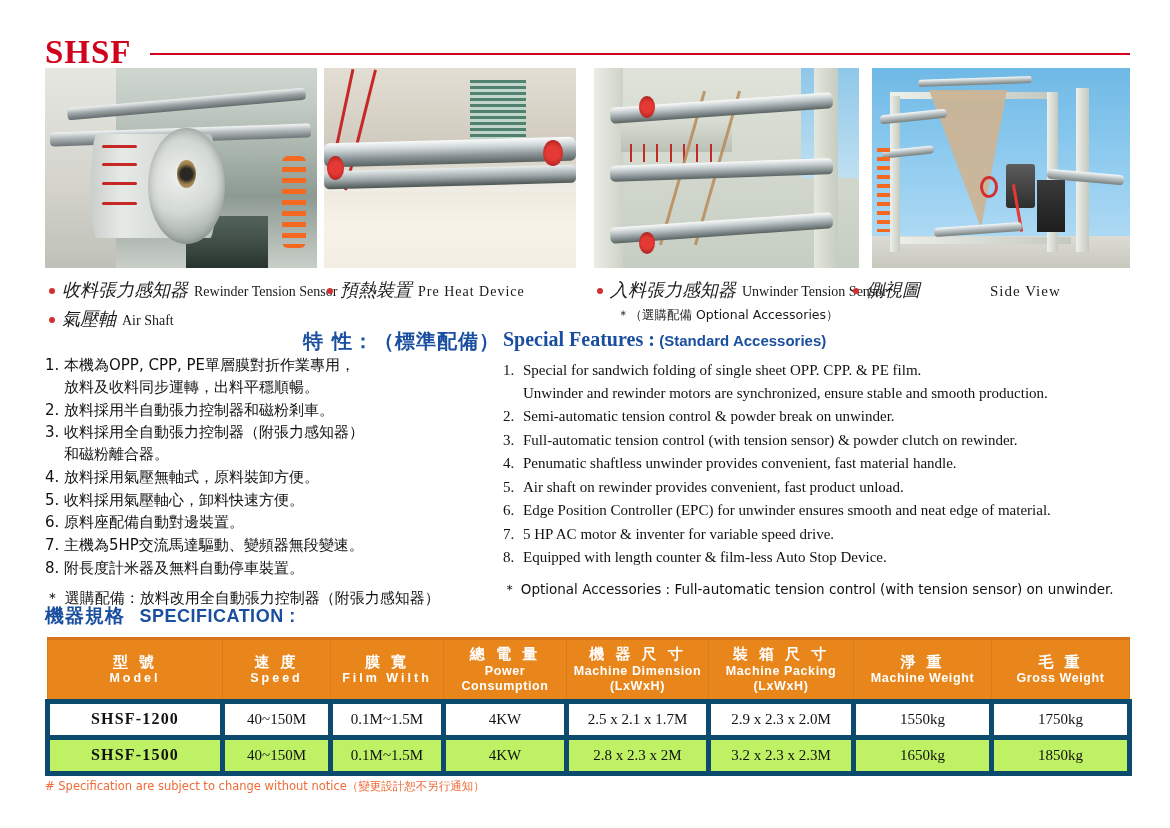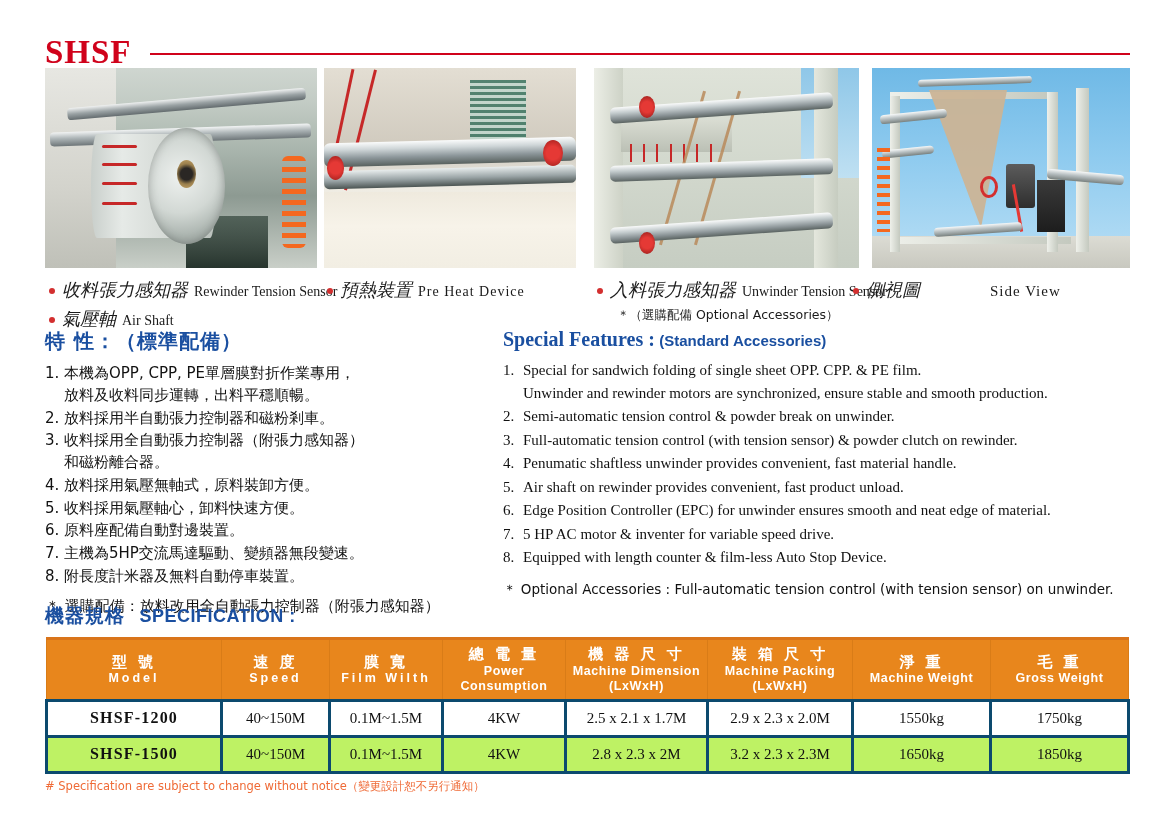--- a/index.html
+++ b/index.html
@@ -199,21 +199,21 @@
     font-family: "Liberation Serif","DejaVu Serif", serif; font-size: 15px;
     letter-spacing: 1px; margin-left: 70px;
   }
 
   
   .feat-cn { position: absolute; left: 45px; top: 328px; width: 455px; }
   .feat-en { position: absolute; left: 503px; top: 328px; width: 640px; }
 
   .head-cn {
     font-family: "DejaVu Sans", sans-serif; font-weight: bold;
-    font-size: 20px; color: #1a4fa0; margin-bottom: 8px; letter-spacing: 1px;
+    font-size: 20px; color: #1a4fa0; letter-spacing: 1px; text-align: right;
   }
   .head-en { margin-bottom: 8px; white-space: nowrap; }
   .head-en .big {
     font-family: Liberation Serif, serif; font-weight: bold;
     font-size: 20px; color: #1a4fa0;
   }
   .head-en .small {
     font-family: "Liberation Sans", sans-serif; font-weight: bold;
     font-size: 15px; color: #1a4fa0;
   }
@@ -267,21 +267,21 @@
   table.spec th .th-cn {
     font-family: "DejaVu Sans", sans-serif; font-weight: bold;
     font-size: 15px; letter-spacing: 3px; display:block; line-height:1.25;
   }
   table.spec th .th-en {
     font-family: "Liberation Sans", sans-serif; font-weight: bold;
     font-size: 12.5px; letter-spacing: .6px; display:block; line-height:1.2;
   }
   table.spec th .th-en.sp { letter-spacing: 3px; }
   table.spec td {
-    border: 3px solid #0c4a6e; text-align: center; height: 36px;
+    border: 5px solid #0c4a6e; text-align: center; height: 36px;
     font-family: "Liberation Serif","DejaVu Serif", serif;
     font-size: 15px; color: #111;
   }
   table.spec td.model {
     font-weight: bold; font-size: 16px; letter-spacing: 1.2px;
   }
   table.spec tr.alt td { background: #bef264; }
   table.spec tr.plain td { background: #ffffff; }
 
   .footnote {

